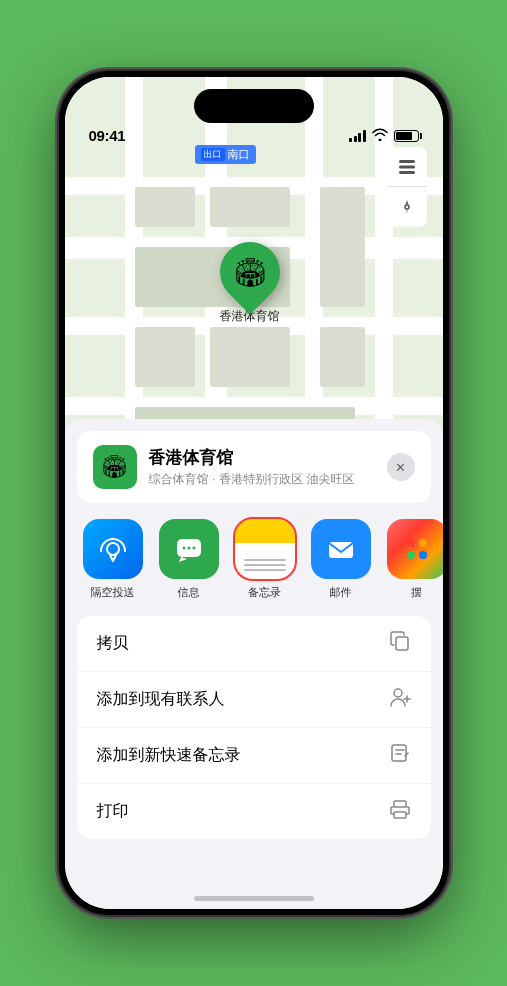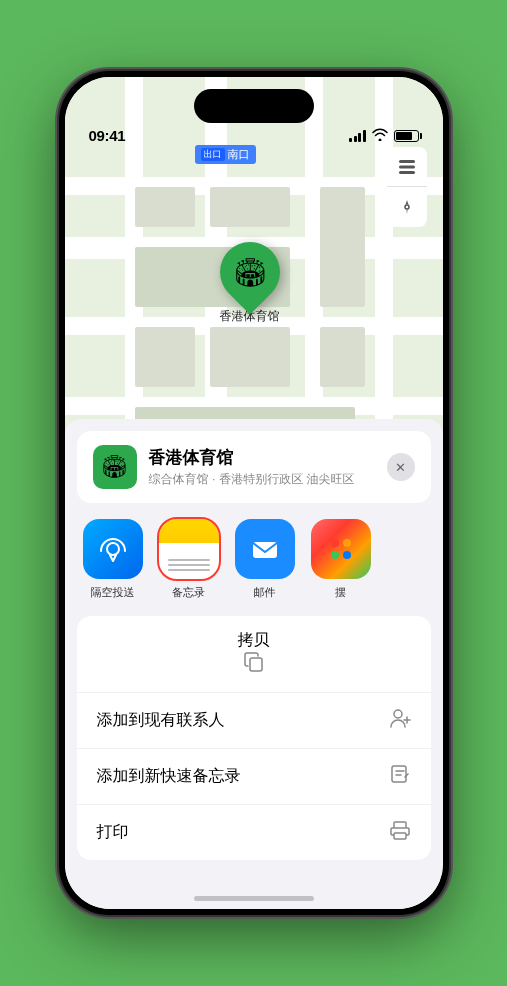--- a/index.html
+++ b/index.html
@@ -338,21 +338,20 @@
       align-items: center;
       justify-content: space-between;
       background: #fff;
       padding: 14px 20px;
       border-bottom: 1px solid #f0f0f5;
       margin: 0 12px;
     }
     .action-row:first-of-type {
       border-radius: 14px 14px 0 0;
       margin-top: 8px;
-      flex-direction: column;
     }
     .action-row:last-of-type {
       border-radius: 0 0 14px 14px;
       border-bottom: none;
     }
     .action-label {
       font-size: 16px;
       color: #000;
     }
     .action-icon {
@@ -490,20 +489,32 @@
             <svg width="32" height="32" viewBox="0 0 32 32" fill="none">
               <circle cx="16" cy="16" r="6" stroke="white" stroke-width="2" fill="none"></circle>
               <path d="M16 6 C9.4 6 4 11.4 4 18" stroke="white" stroke-width="2" stroke-linecap="round" fill="none"></path>
               <path d="M16 6 C22.6 6 28 11.4 28 18" stroke="white" stroke-width="2" stroke-linecap="round" fill="none"></path>
               <path d="M13 22 L16 28 L19 22" stroke="white" stroke-width="2" stroke-linecap="round" stroke-linejoin="round" fill="none"></path>
             </svg>
           </div>
           <span class="share-label">隔空投送</span>
         </div>
 
+        <div class="share-item">
+          <div class="share-icon-wrap share-icon-message">
+            <svg width="32" height="32" viewBox="0 0 32 32" fill="none">
+              <rect x="4" y="6" width="24" height="18" rx="5" fill="white"></rect>
+              <path d="M8 24 L6 29 L14 26" fill="white"></path>
+              <circle cx="11" cy="15" r="1.5" fill="#2ea84c"></circle>
+              <circle cx="16" cy="15" r="1.5" fill="#2ea84c"></circle>
+              <circle cx="21" cy="15" r="1.5" fill="#2ea84c"></circle>
+            </svg>
+          </div>
+          <span class="share-label">信息</span>
+        </div>
 
         <div class="share-item">
           <div class="share-icon-wrap notes-selected" style="padding:0; overflow:hidden;">
             <div class="notes-icon-inner">
               <div class="notes-line"></div>
               <div class="notes-line"></div>
               <div class="notes-line"></div>
             </div>
           </div>
           <span class="share-label">备忘录</span>

